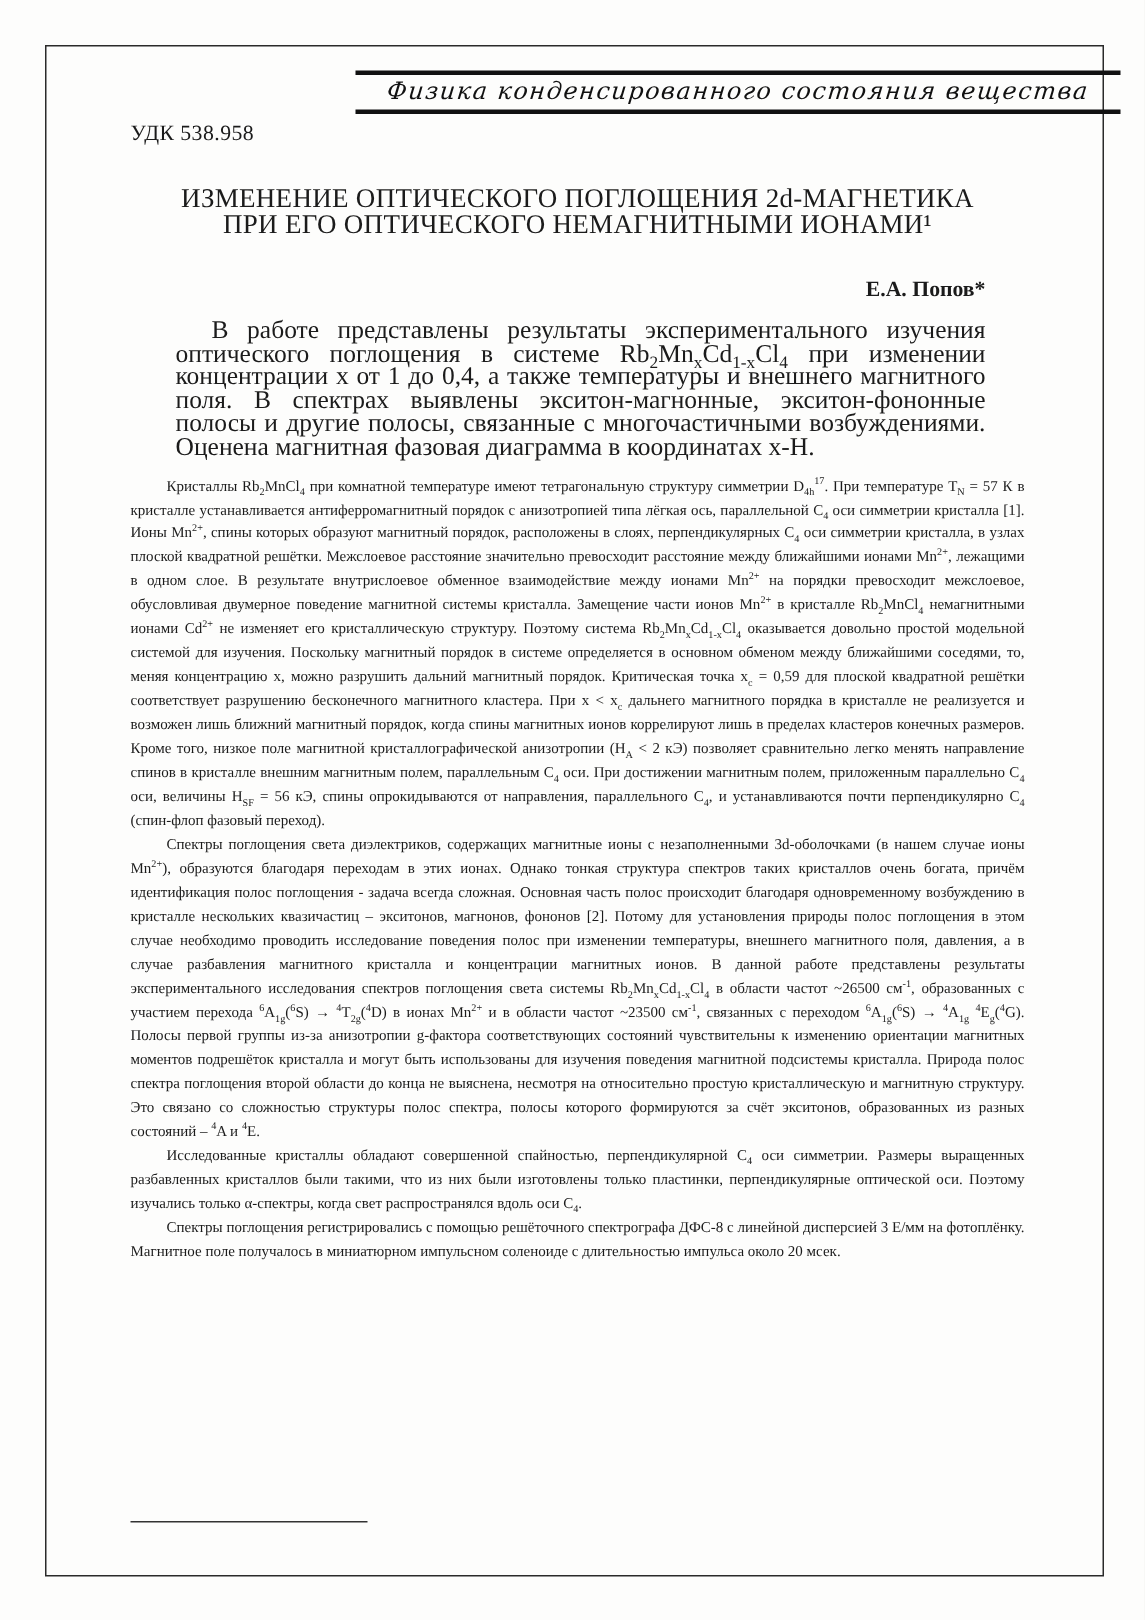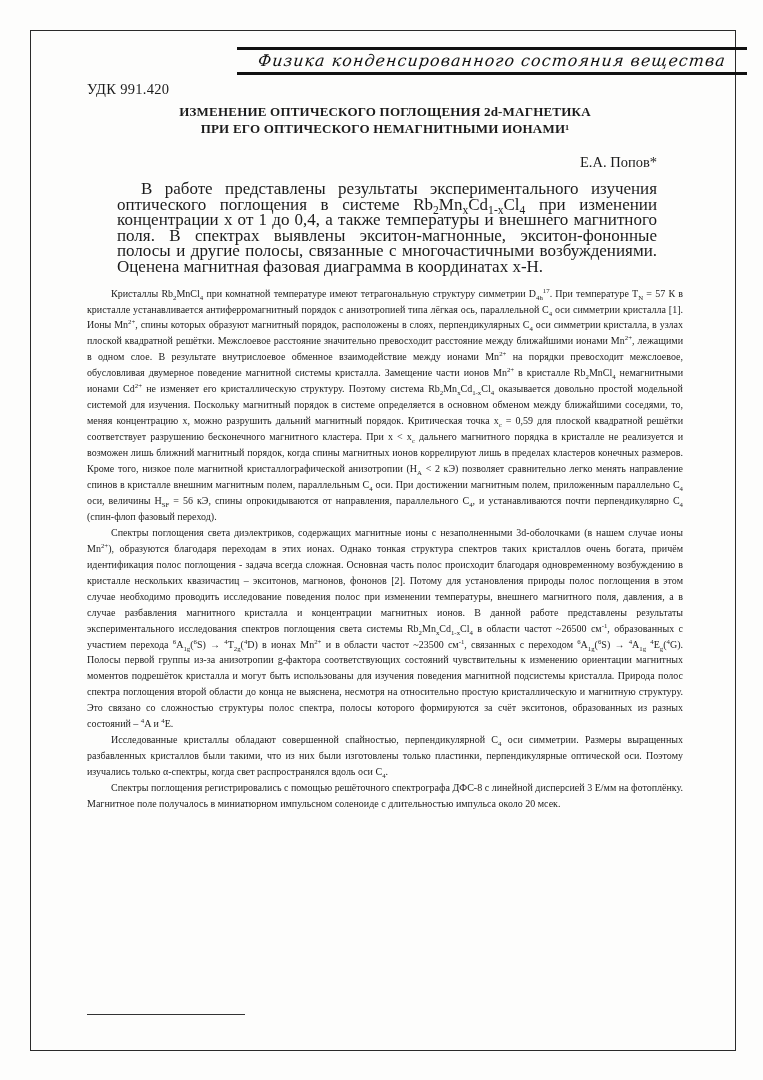--- a/index.html
+++ b/index.html
@@ -8,23 +8,23 @@
   .page{position:absolute;left:30px;top:30px;width:704px;height:1019px;
         border:1px solid #2a2a2a;background:#fdfdfc;}
   .banner{position:absolute;top:16px;left:206px;right:-12px;
           border-top:3px solid #111;border-bottom:3px solid #111;
           padding:1px 6px 2px 6px;text-align:center;}
   .banner-text{font-family:"DejaVu Serif","Liberation Serif",serif;font-style:italic;
           font-size:16px;letter-spacing:1px;transform:skewX(-6deg);display:inline-block;
           white-space:nowrap;color:#111;}
   .content{position:absolute;left:0;top:0;right:0;padding:50px 52px 0 56px;}
   .udk{font-size:14.5px;letter-spacing:.3px;}
-  .title{margin-top:5px;text-align:center;font-weight:bold;font-size:13px;line-height:17px;
+  .title{margin-top:26px;text-align:center;font-weight:normal;font-size:18px;line-height:17px;
          letter-spacing:.2px;}
-  .author{margin-top:17px;margin-right:26px;text-align:right;font-weight:normal;font-size:14.5px;}
+  .author{margin-top:27px;margin-right:26px;text-align:right;font-weight:bold;font-size:14.5px;}
   .abstract{margin:10px 26px 0 30px;font-size:17px;line-height:15.6px;
             text-align:justify;text-indent:24px;}
   .body{margin-top:11px;}
   .body p{margin:0;font-size:10px;line-height:15.95px;text-align:justify;text-indent:24px;}
   sub{font-size:.68em;line-height:0;}
   sup{font-size:.68em;line-height:0;}
   .footnotes{position:absolute;left:56px;right:52px;bottom:30px;}
   .fn-rule{width:158px;border-top:1px solid #333;height:0;margin-bottom:5px;}
   .fn{font-size:11.2px;line-height:15px;}
 </style>
@@ -32,21 +32,21 @@
 <body>
 
 <div class="canvas">
   <div class="page">
 
     <div class="banner">
       <span class="banner-text">Физика конденсированного состояния вещества</span>
     </div>
 
     <div class="content">
-      <div class="udk">УДК 991.420</div>
+      <div class="udk">УДК 538.958</div>
 
       <div class="title">
         <div>ИЗМЕНЕНИЕ ОПТИЧЕСКОГО ПОГЛОЩЕНИЯ 2d-МАГНЕТИКА</div>
         <div>ПРИ ЕГО ОПТИЧЕСКОГО НЕМАГНИТНЫМИ ИОНАМИ¹</div>
       </div>
 
       <div class="author">Е.А. Попов*</div>
 
       <p class="abstract">В работе представлены результаты экспериментального изучения оптического поглощения в системе Rb<sub>2</sub>Mn<sub>x</sub>Cd<sub>1-x</sub>Cl<sub>4</sub> при изменении концентрации x от 1 до 0,4, а также температуры и внешнего магнитного поля. В спектрах выявлены экситон-магнонные, экситон-фононные полосы и другие полосы, связанные с многочастичными возбуждениями. Оценена магнитная фазовая диаграмма в координатах x-H.</p>
 

